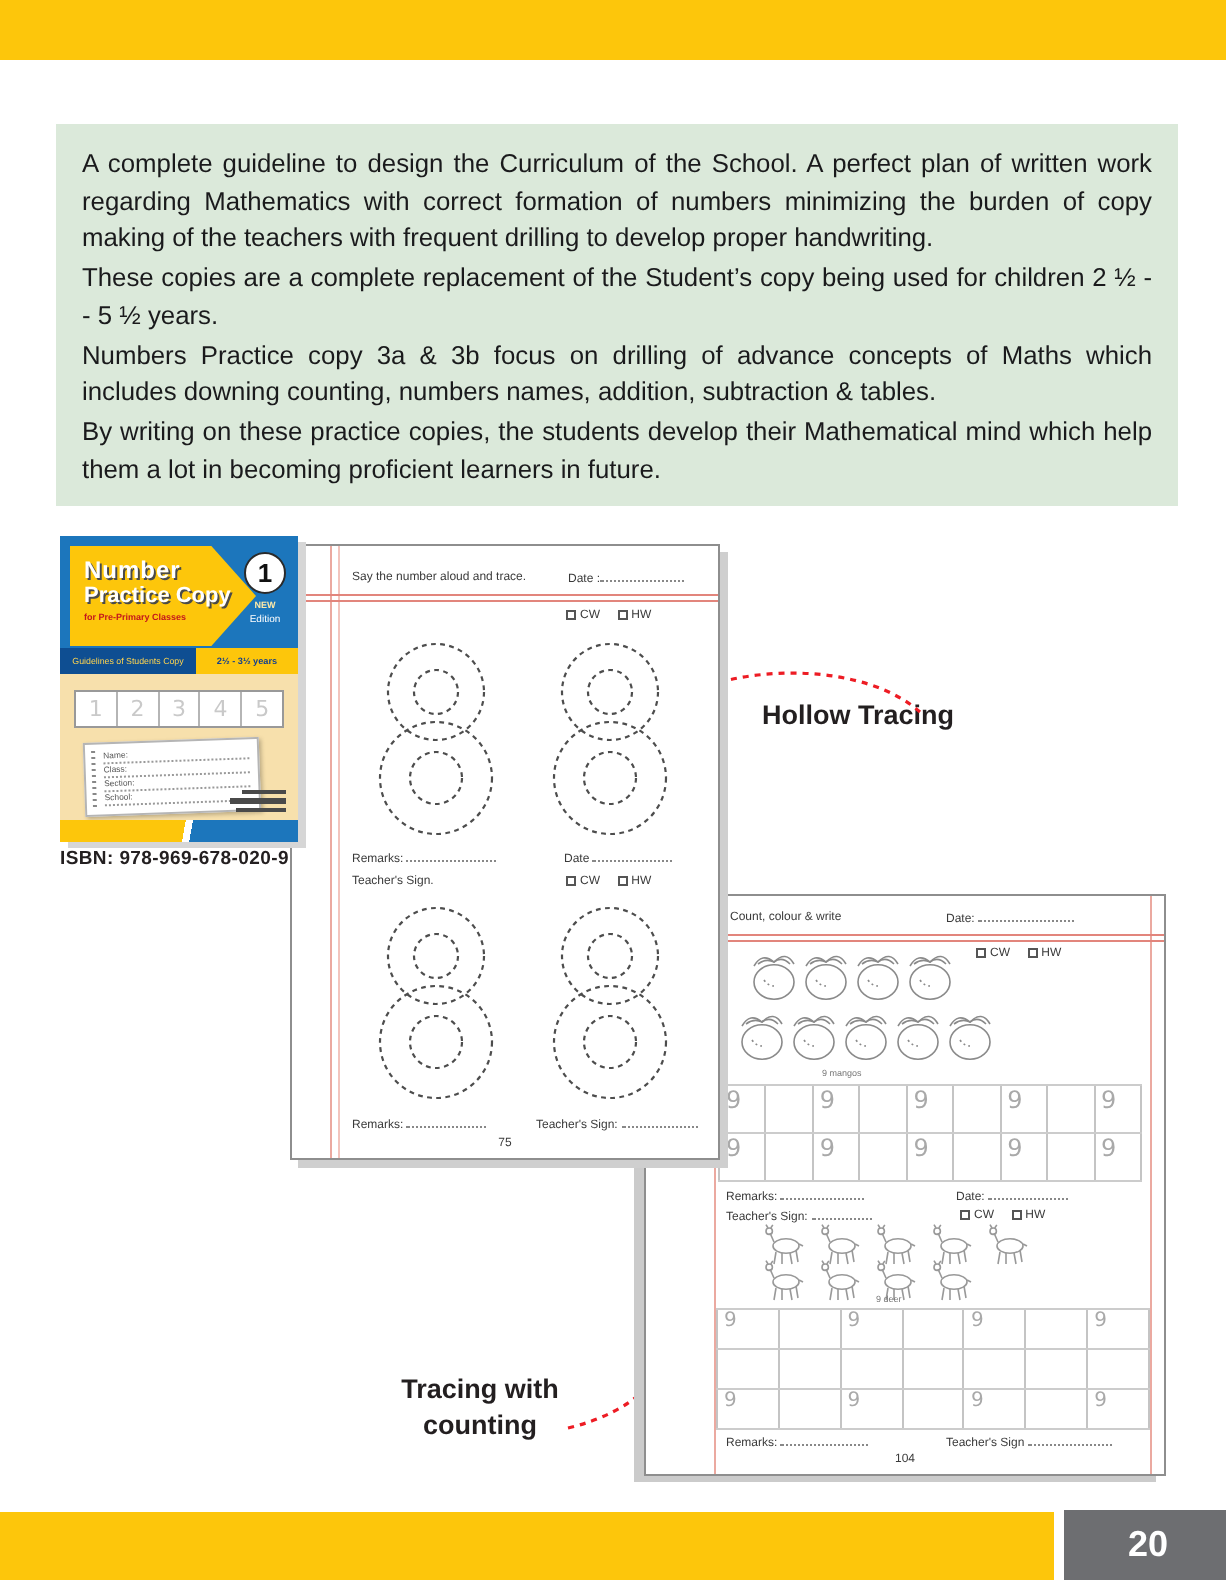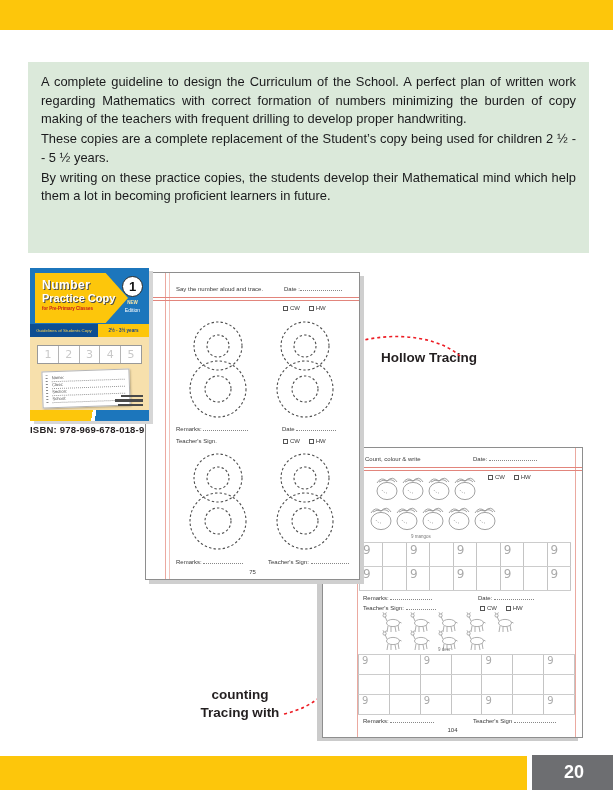--- a/index.html
+++ b/index.html
@@ -95,20 +95,21 @@
 </head>
 <body>
 
 <div class="page">
 
   <div class="top-band"></div>
 
   <div class="intro-box">
     <p>A complete guideline to design the Curriculum of the School. A perfect plan of written work regarding Mathematics with correct formation of numbers minimizing the burden of copy making of the teachers with frequent drilling to develop proper handwriting.</p>
     <p>These copies are a complete replacement of the Student’s copy being used for children 2 ½ -- 5  ½ years.</p>
+    <p>Numbers Practice copy 3a &amp; 3b focus on drilling of advance concepts of Maths which includes downing counting, numbers names, addition, subtraction &amp; tables.</p>
     <p>By writing on these practice copies, the students develop their Mathematical mind which help them a lot in becoming proficient learners in future.</p>
   </div>
 
   <div class="book-cover">
     <div class="cover-arrow">
       <div class="cover-title1">Number</div>
       <div class="cover-title2">Practice Copy</div>
       <div class="cover-sub">for Pre-Primary Classes</div>
     </div>
     <div class="edition-circle">1</div>
@@ -135,21 +136,21 @@
         <div class="reg-row">School:</div>
       </div>
       <div class="author-block">
         <div class="author-bar" style="width:22px"></div>
         <div class="author-bar" style="width:28px"></div>
         <div class="author-bar" style="width:25px"></div>
       </div>
       <div class="cover-stripes"></div>
     </div>
   </div>
-  <div class="isbn">ISBN: 978-969-678-018-9</div>
+  <div class="isbn">ISBN: 978-969-678-020-9</div>
 
   <div class="worksheet ws1">
     <div class="redline-v" style="left:19px"></div>
     <div class="redline-v" style="left:23px; background:#F2C4BD"></div>
     <div class="ws-text" style="left:30px; top:13px">Say the number aloud and trace.</div>
     <div class="ws-text" style="left:138px; top:13px">
       <span>Date :</span><span class="dl" style="width:42px"></span>
     </div>
     <div class="redline-h" style="top:24px"></div>
     <div class="redline-h" style="top:27px"></div>
@@ -525,22 +526,22 @@
     <div class="ws-text" style="left:0; right:0; top:279px; text-align:center; white-space:normal">104</div>
   </div>
 
   <div class="callout" style="left:381px; top:350px">Hollow Tracing</div>
   <svg class="arrow-svg" style="left:318px; top:328px" width="150" height="42">
     <path d="M142,28 C115,4 55,2 16,23" fill="none" stroke="#ED1C24" stroke-width="1.6" stroke-dasharray="3 3"></path>
     <path d="M19,16 L3,30 L18,30 Z" fill="#ED1C24"></path>
   </svg>
 
   <div class="callout center" style="left:175px; top:686px; width:130px">
+    <div>Tracing with</div>
     <div>counting</div>
-    <div>Tracing with</div>
   </div>
   <svg class="arrow-svg" style="left:276px; top:642px" width="95" height="80">
     <path d="M8,72 C42,64 60,44 68,18" fill="none" stroke="#ED1C24" stroke-width="1.6" stroke-dasharray="3 3"></path>
     <path d="M60,14 L76,2 L74,18 Z" fill="#ED1C24"></path>
   </svg>
 
   <div class="footer-band"></div>
   <div class="pageno-badge">20</div>
 
 </div>

